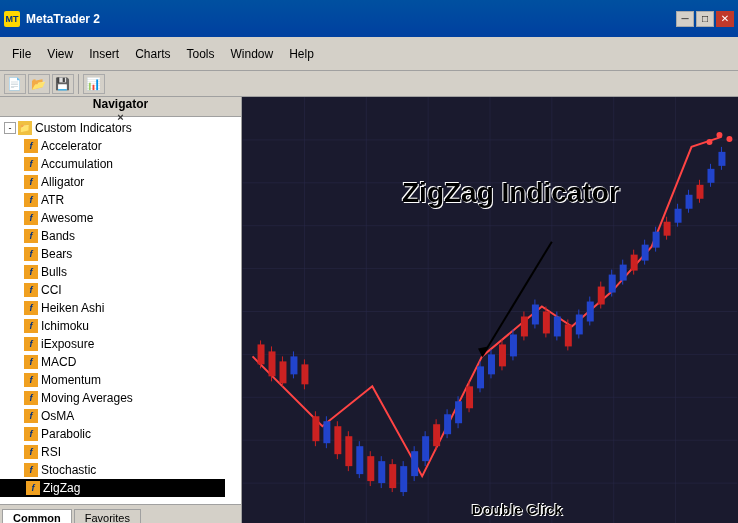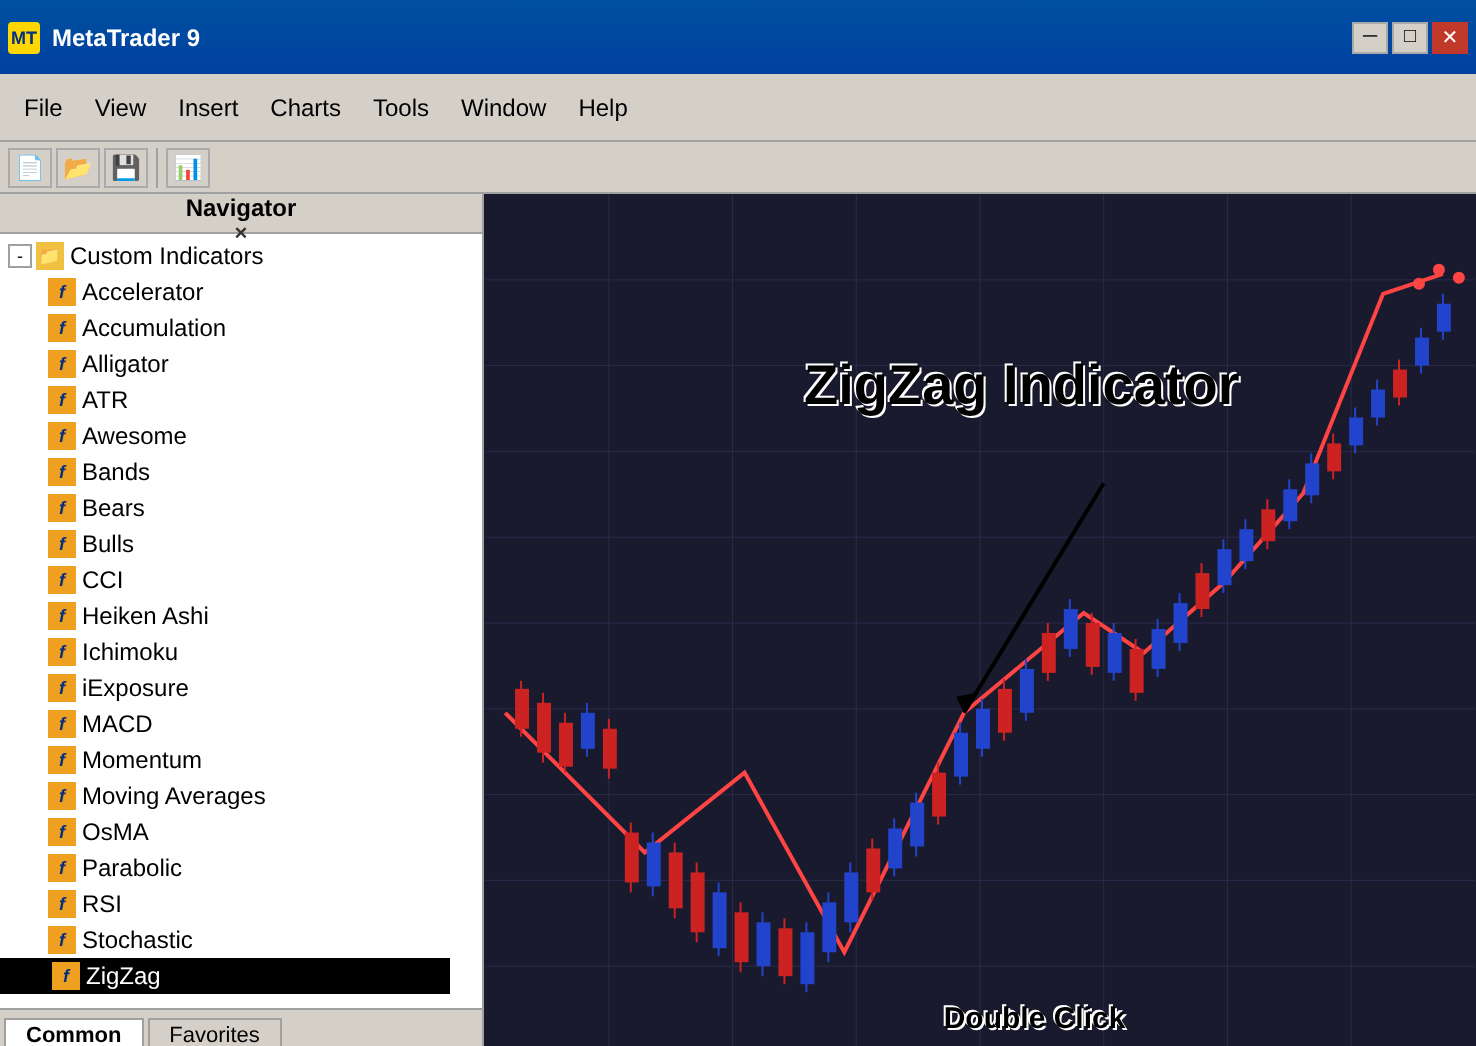--- a/index.html
+++ b/index.html
@@ -266,21 +266,21 @@
     }
   </style>
 </head>
 <body>
 
 <div class="title-bar">
   <div class="title-bar-left">
     <div class="title-bar-icon">
       <span style="color:#003080;font-weight:bold;font-size:9px;">MT</span>
     </div>
-    <span>MetaTrader 9</span>
+    <span>MetaTrader 2</span>
   </div>
   <div class="title-bar-controls">
     <div class="tb-btn">─</div>
     <div class="tb-btn">□</div>
     <div class="tb-btn close">✕</div>
   </div>
 </div>
 
 <div class="menu-bar">
   <span class="menu-item">File</span>

